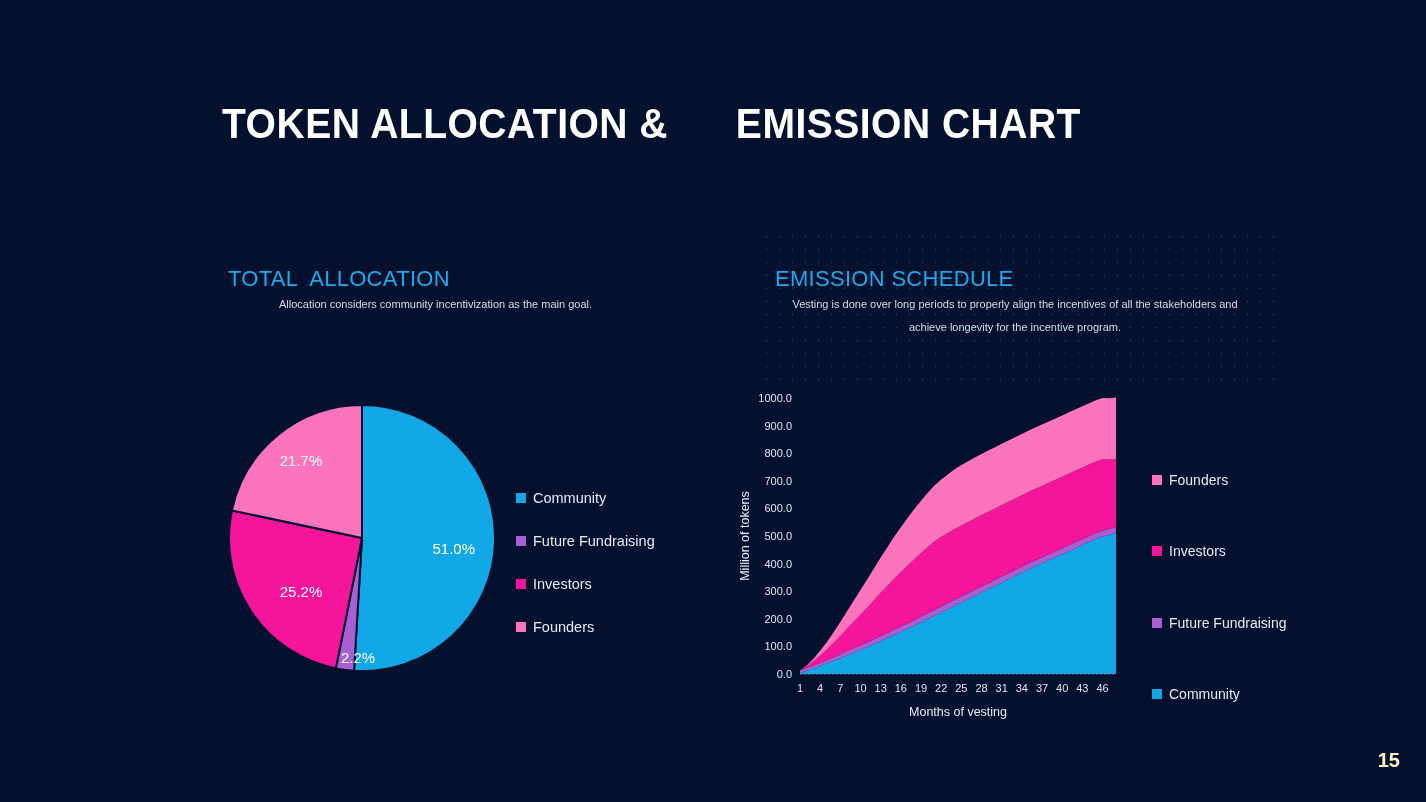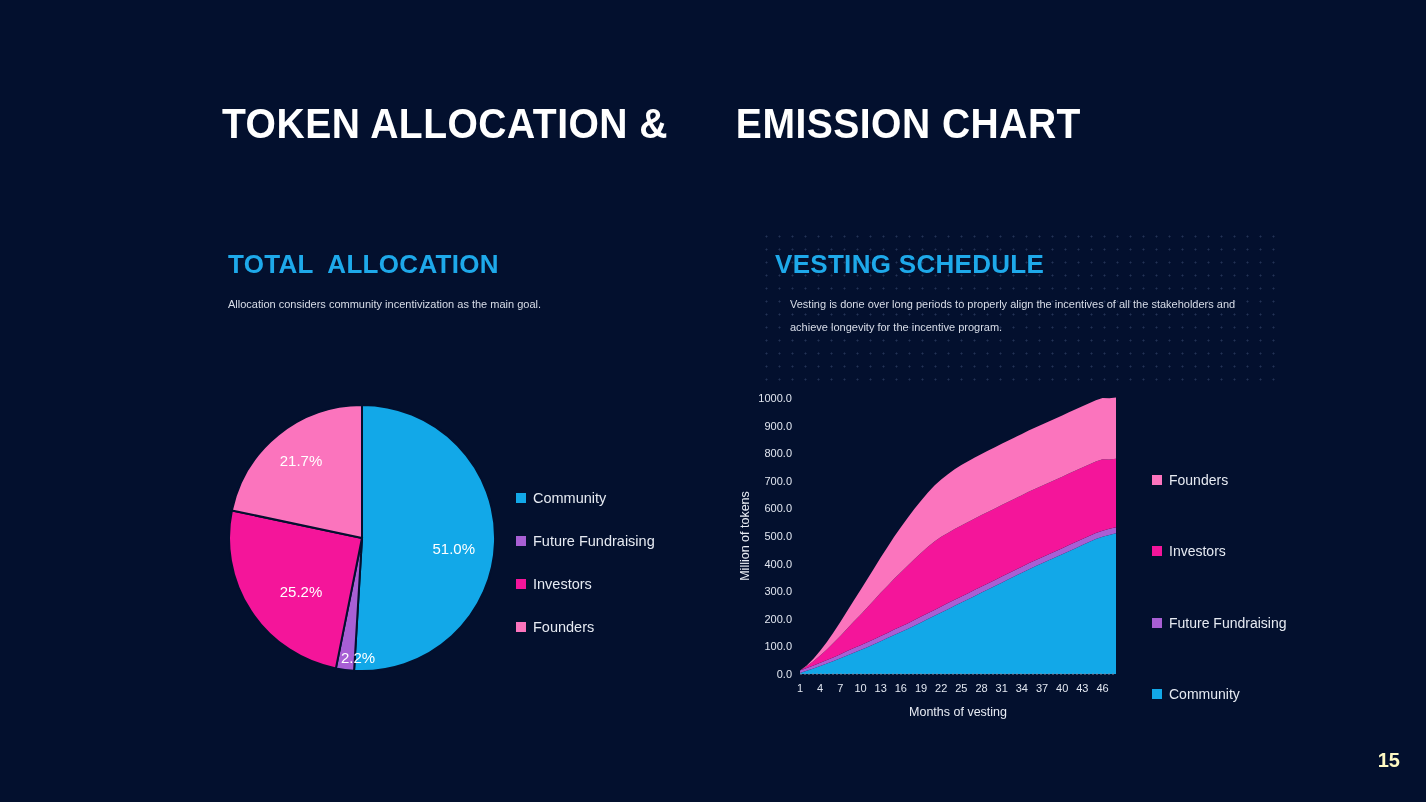--- a/index.html
+++ b/index.html
@@ -13,20 +13,21 @@
     overflow: hidden;
     font-family: "Liberation Sans", sans-serif;
     position: relative;
     color: #ffffff;
   }
   #slide {
     position: absolute;
     inset: 0;
     background: #03102e;
     overflow: hidden;
+    text-align: center;
   }
   
   .dot-texture {
     position: absolute;
     left: 760px;
     top: 230px;
     width: 520px;
     height: 160px;
     background-image: radial-gradient(circle, rgba(150,180,230,0.22) 0.9px, transparent 1.1px);
     background-size: 13px 13px;
@@ -40,25 +41,26 @@
     font-weight: bold;
     letter-spacing: 0.5px;
     color: #ffffff;
     font-family: "Liberation Sans Narrow", "Liberation Sans", sans-serif;
     transform: scaleX(0.93);
     transform-origin: left center;
     white-space: pre;
   }
   .panel-heading {
     position: absolute;
-    font-size: 26px;
-    font-weight: bold;
+    font-size: 22px;
+    font-weight: normal;
     color: #1ea9ea;
     letter-spacing: 0.3px;
     white-space: pre;
+    margin-top: 17px;
   }
   .panel-body {
     position: absolute;
     font-size: 11px;
     line-height: 23px;
     color: #d8dde8;
     font-weight: 300;
   }
   #left-heading { left: 228px; top: 249px; }
   #left-body    { left: 228px; top: 293px; width: 415px; }
@@ -181,21 +183,21 @@
       <div class="legend-row">
         <span class="legend-swatch" style="background: rgb(244, 21, 154);"></span>
         <span>Investors</span>
       </div>
       <div class="legend-row">
         <span class="legend-swatch" style="background: rgb(251, 116, 189);"></span>
         <span>Founders</span>
       </div>
     </div>
 
-  <div class="panel-heading" id="right-heading">VESTING SCHEDULE</div>
+  <div class="panel-heading" id="right-heading">EMISSION SCHEDULE</div>
   <div class="panel-body" id="right-body">Vesting is done over long periods to properly align the incentives of all the stakeholders and achieve longevity for the incentive program.</div>
 
   <div id="area-wrap">
     <svg id="area-svg" width="400" height="340" viewBox="0 0 400 340">
         <text x="57" y="292" text-anchor="end" class="axis-tick">0.0</text>
         <text x="57" y="264.4" text-anchor="end" class="axis-tick">100.0</text>
         <text x="57" y="236.8" text-anchor="end" class="axis-tick">200.0</text>
         <text x="57" y="209.2" text-anchor="end" class="axis-tick">300.0</text>
         <text x="57" y="181.6" text-anchor="end" class="axis-tick">400.0</text>
         <text x="57" y="154" text-anchor="end" class="axis-tick">500.0</text>

